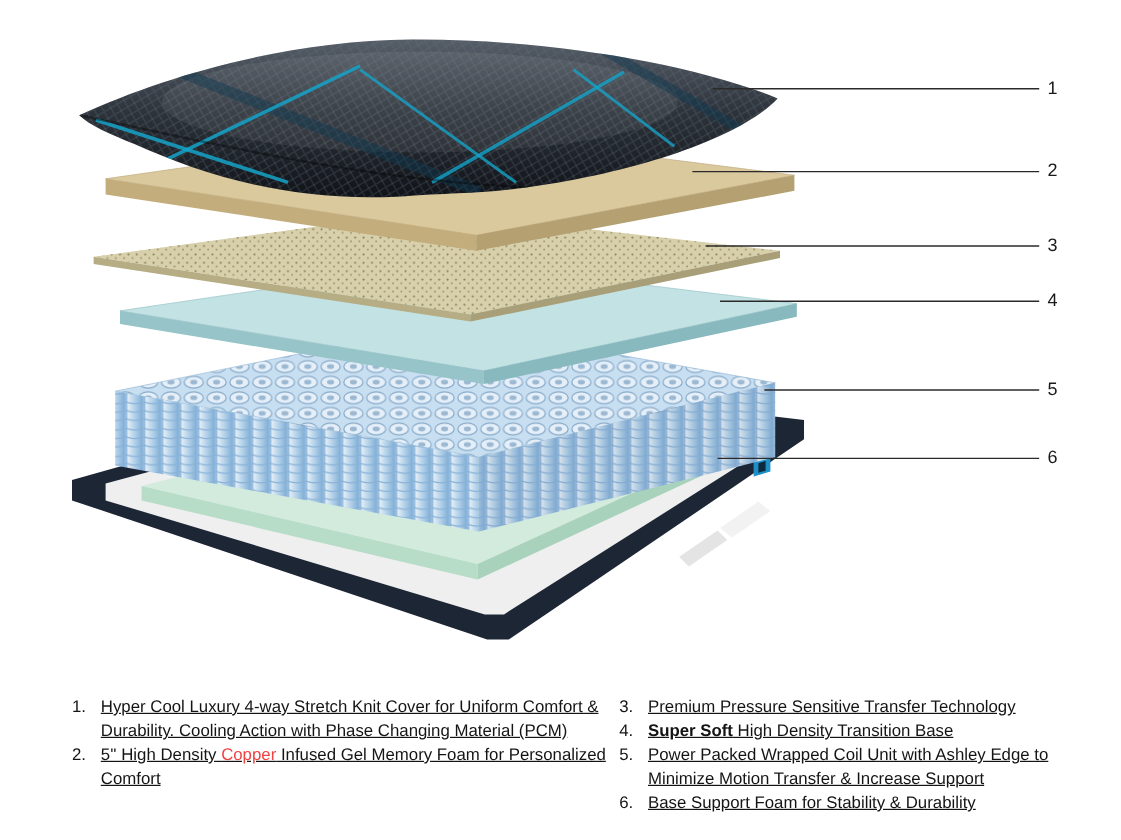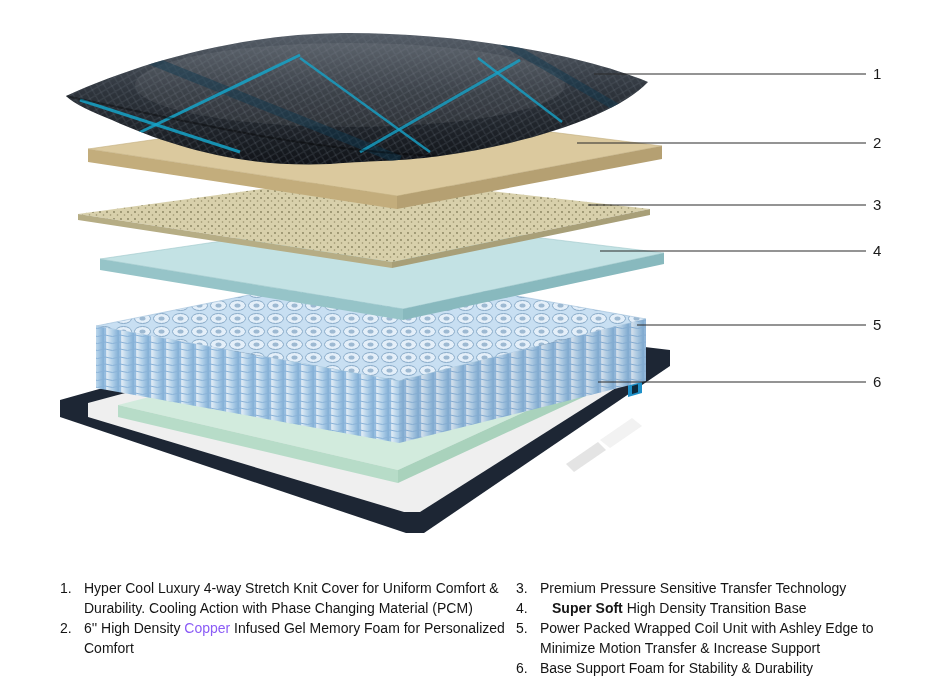--- a/index.html
+++ b/index.html
@@ -26,23 +26,23 @@
     width:934px;
     font-size:14px;
     line-height:20px;
     color:#141414;
   }
   .legend-col { position:absolute; top:0; }
   .legend-col.left  { left:60px;  width:448px; }
   .legend-col.right { left:516px; width:396px; }
   .legend-item { display:flex; align-items:flex-start; }
   .legend-item .num { flex:none; width:19px; margin-right:5px; }
-  .legend-item .text { flex:1; }
-  .orange { color:#8b5cf6;text-align:center; }
-  .bold { font-weight:bold;margin-left:12px; }
+  .legend-item .text { flex:1;text-decoration:underline; }
+  .orange { color:#ef4444;text-align:center; }
+  .bold { font-weight:bold; }
 </style>
 </head>
 <body>
 
 <div class="canvas">
 
   <svg class="diagram-svg" viewBox="0 0 934 560">
     <defs>
       <linearGradient id="covG" x1="0" y1="0" x2="0" y2="1">
         <stop offset="0" stop-color="#565e68"></stop>
@@ -149,21 +149,21 @@
   <div class="callout-num" style="left:873px; top:373px;">6</div>
 
   <div class="legend">
     <div class="legend-col left">
       <div class="legend-item">
         <span class="num">1.</span>
         <span class="text"><span>Hyper Cool Luxury 4-way Stretch Knit Cover for Uniform Comfort &amp; Durability. Cooling Action with Phase Changing Material (PCM)</span></span>
       </div>
       <div class="legend-item">
         <span class="num">2.</span>
-        <span class="text"><span>6'' High Density </span><span class="orange">Copper</span><span> Infused Gel Memory Foam for Personalized Comfort</span></span>
+        <span class="text"><span>5'' High Density </span><span class="orange">Copper</span><span> Infused Gel Memory Foam for Personalized Comfort</span></span>
       </div>
     </div>
     <div class="legend-col right">
       <div class="legend-item">
         <span class="num">3.</span>
         <span class="text"><span>Premium Pressure Sensitive Transfer Technology</span></span>
       </div>
       <div class="legend-item">
         <span class="num">4.</span>
         <span class="text"><span class="bold">Super Soft</span><span> High Density Transition Base</span></span>

